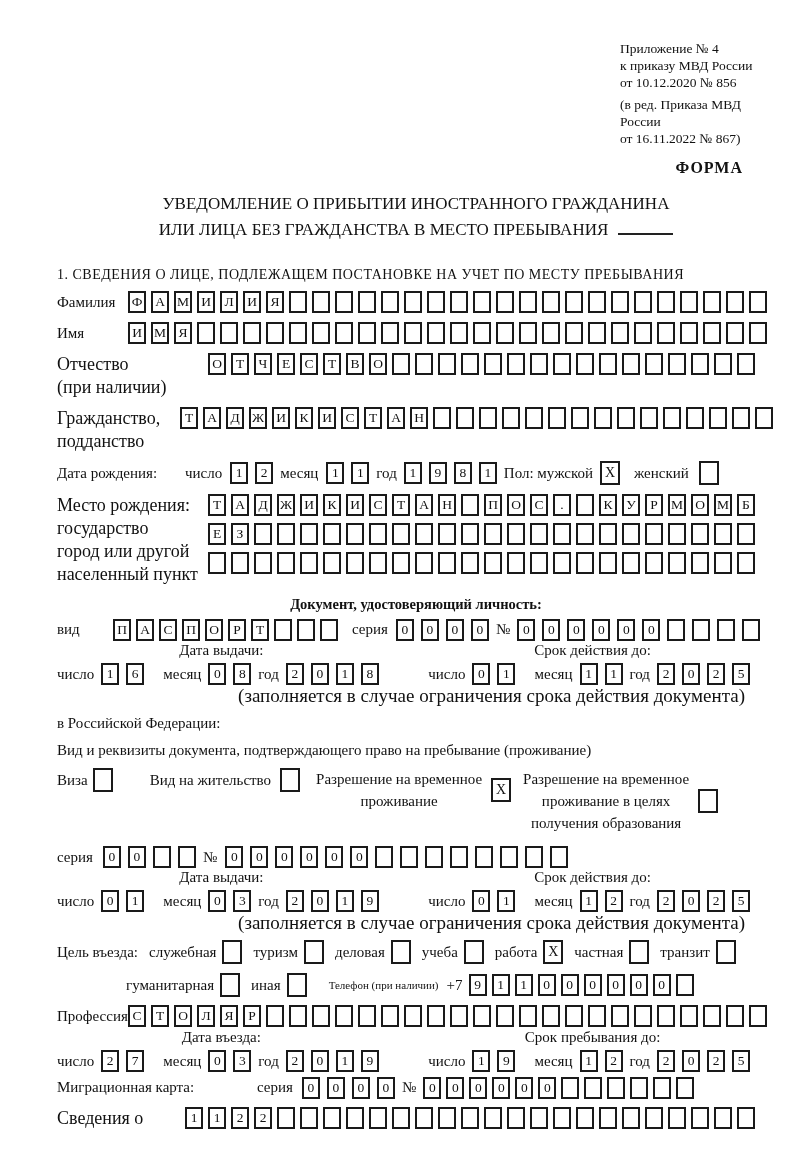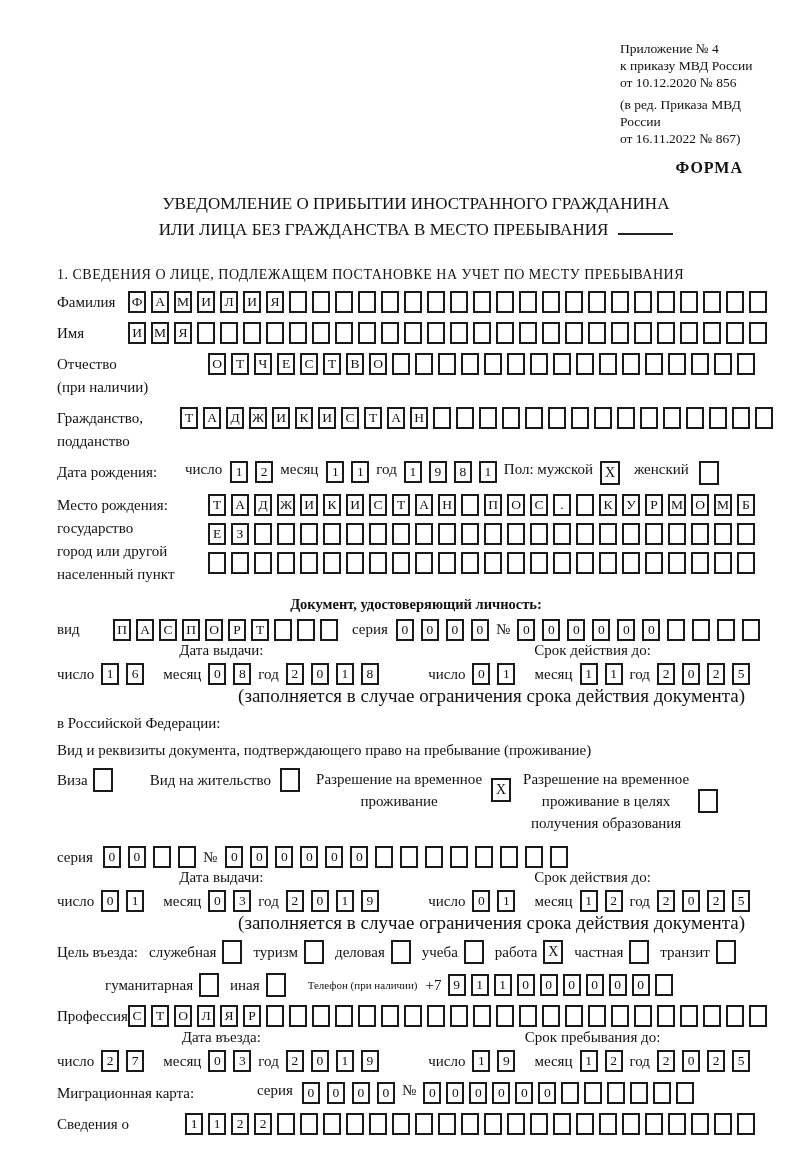--- a/index.html
+++ b/index.html
@@ -11,21 +11,21 @@
   .refblock .gap{margin-top:5px}
   .forma{font-weight:700;font-size:16px;text-align:right;margin:12px 32px 0 0;letter-spacing:1px}
 
   .title{text-align:center;font-weight:400;font-size:17px;line-height:26px;margin-top:14px}
   .blankline{display:inline-block;width:55px;border-bottom:2px solid #222;margin-left:10px;height:14px;vertical-align:baseline}
 
   .sec1{font-weight:400;font-size:14px;letter-spacing:0.5px;margin-top:24px}
 
   .frow{display:flex;align-items:flex-start;margin-top:8px;white-space:nowrap}
   .lbl{font-size:15px;line-height:23px;flex:none}
-  .lblblock{flex:none;font-size:15px;line-height:23px}
+  .lblblock{flex:none;font-size:18px;line-height:23px}
   .w56{width:56px}.w71{width:71px}.w123{width:123px}.w151{width:151px}.w128{width:128px}.w200{width:200px}
 
   .boxes{display:inline-flex;flex:none;align-items:flex-start}
   .cbox{box-sizing:border-box;display:inline-block;width:18px;height:22px;border:2px solid #1a1a1a;
         margin-right:5px;text-align:center;font-size:13.5px;line-height:18px;flex:none;background:#fff}
   .sp .cbox{margin-right:7px}
   .chk{box-sizing:border-box;display:inline-block;width:20px;height:24px;border:2px solid #1a1a1a;
        text-align:center;font-size:14px;line-height:20px;flex:none;background:#fff}
 
   .dlbl{font-size:15px;flex:none}
@@ -45,21 +45,21 @@
   .intro{font-size:15px;line-height:27px;margin-top:6px}
 
   .rvprow{display:flex;align-items:flex-start;margin-top:4px}
   .rvpgrp{display:flex;align-items:center}
   .rvptext{text-align:center;font-size:15px;line-height:22px}
   .rvpgrp .chk{margin-left:9px}
 
   .purp{display:flex;align-items:center;margin-top:9px;white-space:nowrap}
   .plbl{font-size:15px;margin:0 6px 0 11px}
   .purp .first{margin-left:0}
-  .indent48{margin-left:48px}
+  .indent48{margin-left:69px}
   .phonelbl{font-size:11px;margin:0 8px 0 22px}
   .p7{font-size:15px;margin-right:6px}
 
   .guard{display:flex;align-items:flex-start;margin-top:8px}
   .guardrows .boxes{display:flex;margin-bottom:7px}
 </style>
 </head>
 <body>
 
 <div class="page">
@@ -211,21 +211,21 @@
         <span class="cbox"></span>
         <span class="cbox"></span>
         <span class="cbox"></span>
         <span class="cbox"></span>
         <span class="cbox"></span>
         <span class="cbox"></span>
         <span class="cbox"></span>
       </span>
   </div>
 
-  <div class="frow" style="align-items:flex-start">
+  <div class="frow" style="align-items:center">
     <span class="lbl" style="width:128px">Дата рождения:</span>
     <span class="dlbl">число</span>
     <span class="boxes sp" style="margin-left:8px">
         <span class="cbox">1</span>
         <span class="cbox">2</span>
       </span>
     <span class="dlbl">месяц</span>
     <span class="boxes sp" style="margin-left:8px">
         <span class="cbox">1</span>
         <span class="cbox">1</span>
@@ -637,21 +637,21 @@
         <span class="boxes sp">
             <span class="cbox">2</span>
             <span class="cbox">0</span>
             <span class="cbox">2</span>
             <span class="cbox">5</span>
           </span>
       </div>
     </div>
   </div>
 
-  <div class="frow" style="align-items:flex-start;margin-top:10px">
+  <div class="frow" style="align-items:center;margin-top:4px">
     <span class="lbl w200">Миграционная карта:</span>
     <span class="dlbl">серия</span>
     <span class="boxes sp" style="margin-left:9px">
         <span class="cbox">0</span>
         <span class="cbox">0</span>
         <span class="cbox">0</span>
         <span class="cbox">0</span>
       </span>
     <span class="dlbl">№</span>
     <span class="boxes" style="margin-left:7px">

